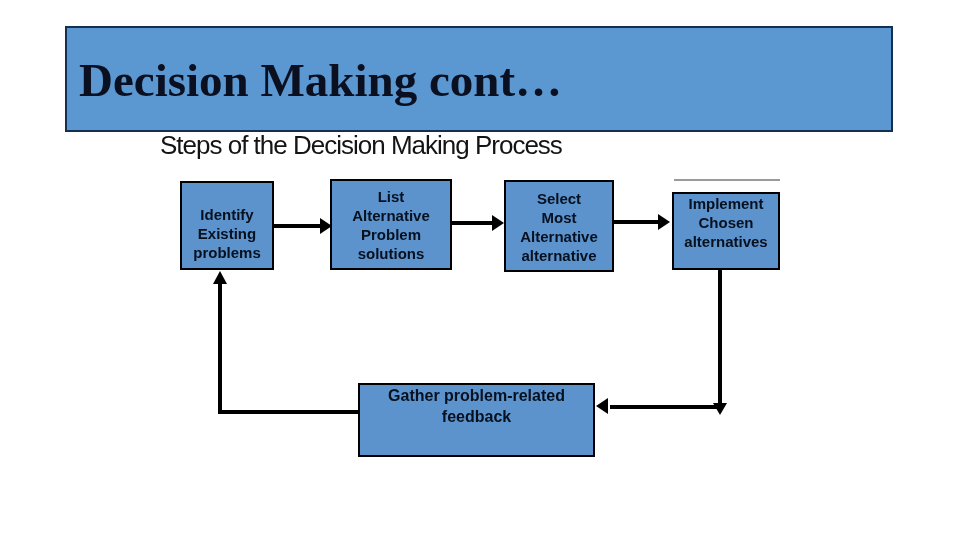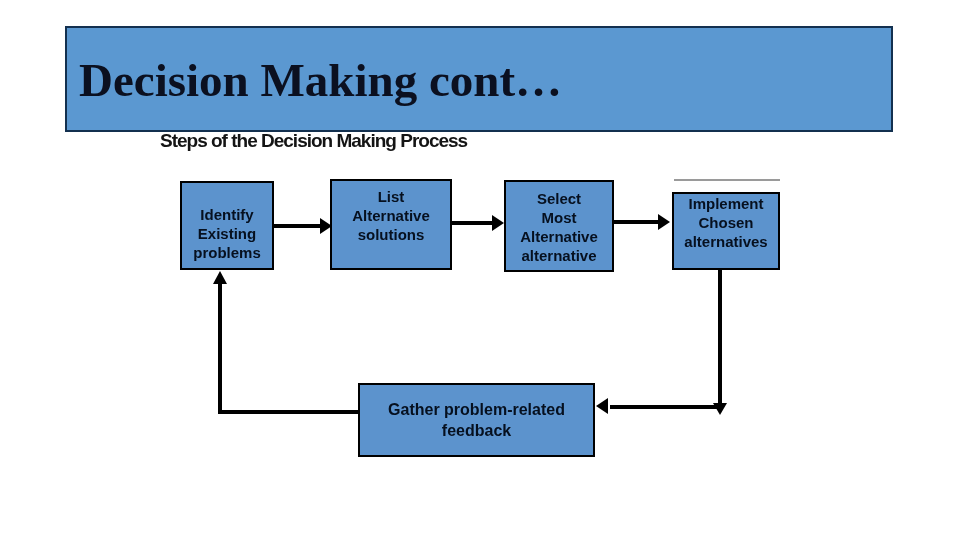--- a/index.html
+++ b/index.html
@@ -14,35 +14,35 @@
   }
   .band-title{
     position:absolute;left:12px;top:28px;
     font-family:"Liberation Serif",serif;font-weight:bold;
     font-size:47px;line-height:1.05;color:#0b1020;white-space:nowrap;
     letter-spacing:0px;
   }
   
   .subtitle{
     position:absolute;left:160px;top:130px;
-    font-size:19px;font-weight:700;letter-spacing:-1px;color:#141414;
+    font-size:26px;font-weight:400;letter-spacing:-1px;color:#141414;
     white-space:nowrap;
   }
   
   .fbox{
     position:absolute;background:#5c93cd;border:2px solid #000000;
     box-sizing:border-box;text-align:center;color:#06101f;
     font-weight:bold;font-size:15px;line-height:19px;
   }
   .fbox-identify{left:180px;top:181px;width:94px;height:89px;padding-top:22px;}
   .fbox-list{left:330px;top:179px;width:122px;height:91px;padding-top:6px;}
   .fbox-select{left:504px;top:180px;width:110px;height:92px;padding-top:7px;}
   .fbox-implement{left:672px;top:192px;width:108px;height:78px;}
   .fbox-feedback{
-    left:358px;top:383px;width:237px;height:74px;padding-top:14px;
+    left:358px;top:383px;width:237px;height:74px;padding-top:0;
     font-size:16px;line-height:21px;
   }
   
   .stray-line{position:absolute;left:674px;top:179px;width:106px;height:2px;background:#9a9a9a;}
   
   .hline,.vline{position:absolute;background:#000000;}
   .head{position:absolute;width:0;height:0;}
   .head-right{border-top:8px solid transparent;border-bottom:8px solid transparent;border-left:12px solid #000;}
   .head-left{border-top:8px solid transparent;border-bottom:8px solid transparent;border-right:12px solid #000;}
   .head-up{border-left:7px solid transparent;border-right:7px solid transparent;border-bottom:13px solid #000;}
@@ -63,20 +63,21 @@
 
     <div class="fbox fbox-identify">
       <div>Identify</div>
       <div>Existing</div>
       <div>problems</div>
     </div>
 
     <div class="fbox fbox-list">
       <div>List</div>
       <div>Alternative</div>
+      <div>Problem</div>
       <div>solutions</div>
     </div>
 
     <div class="fbox fbox-select">
       <div>Select</div>
       <div>Most</div>
       <div>Alternative</div>
       <div>alternative</div>
     </div>
 

